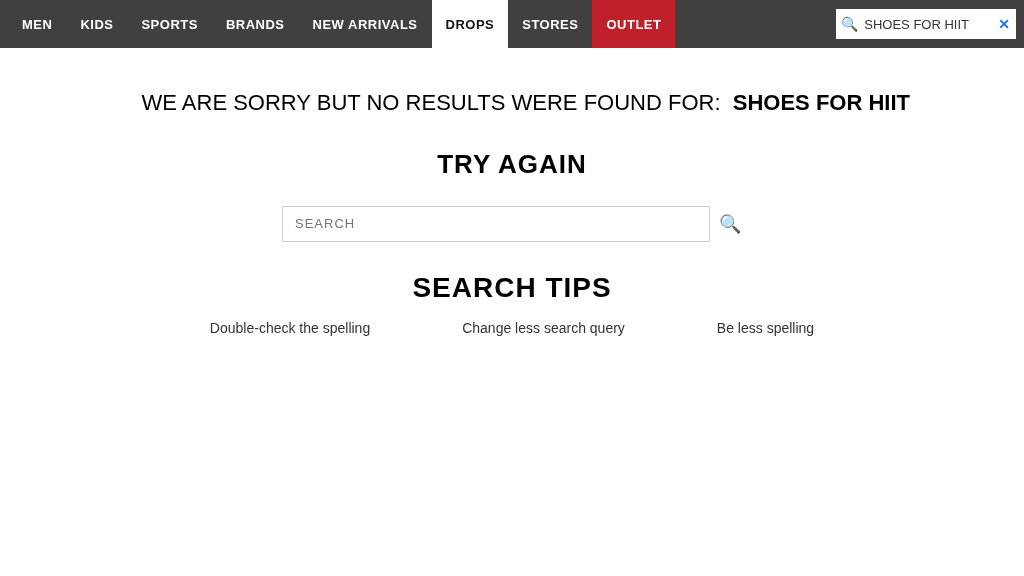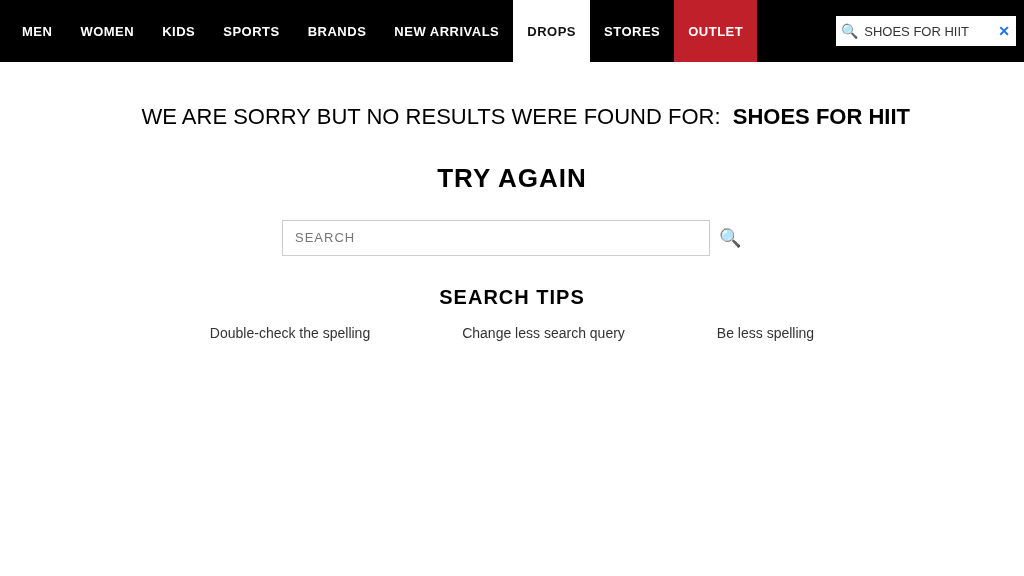--- a/index.html
+++ b/index.html
@@ -7,24 +7,24 @@
     body {
       font-family: Arial, Helvetica, sans-serif;
       background: #fff;
       width: 1024px;
       height: 576px;
       overflow: hidden;
     }
 
     
     nav {
-      background: #000000;
-      display: flex;
-      align-items: center;
-      height: 62px;
+      background: #404040;
+      display: flex;
+      align-items: center;
+      height: 48px;
       padding: 0 8px;
     }
 
     .nav-items {
       display: flex;
       flex: 1;
       height: 100%;
     }
 
     .nav-item {
@@ -148,21 +148,21 @@
       margin-left: 10px;
       cursor: pointer;
     }
 
     
     .search-tips-section {
       text-align: center;
     }
 
     .search-tips-title {
-      font-size: 20px;
+      font-size: 28px;
       font-weight: 900;
       text-transform: uppercase;
       letter-spacing: 1px;
       margin-bottom: 16px;
     }
 
     .tips-list {
       display: flex;
       justify-content: center;
       gap: 92px;
@@ -172,21 +172,20 @@
       font-size: 14px;
       color: #333;
     }
   </style>
 </head>
 <body>
 
 <nav>
   <div class="nav-items">
     <div class="nav-item">MEN</div>
-    <div class="nav-item">WOMEN</div>
     <div class="nav-item">KIDS</div>
     <div class="nav-item">SPORTS</div>
     <div class="nav-item">BRANDS</div>
     <div class="nav-item">NEW ARRIVALS</div>
     <div class="nav-item active">DROPS</div>
     <div class="nav-item">STORES</div>
     <div class="nav-item outlet">OUTLET</div>
   </div>
   <div class="nav-search">
     <span class="nav-search-icon">🔍</span>

